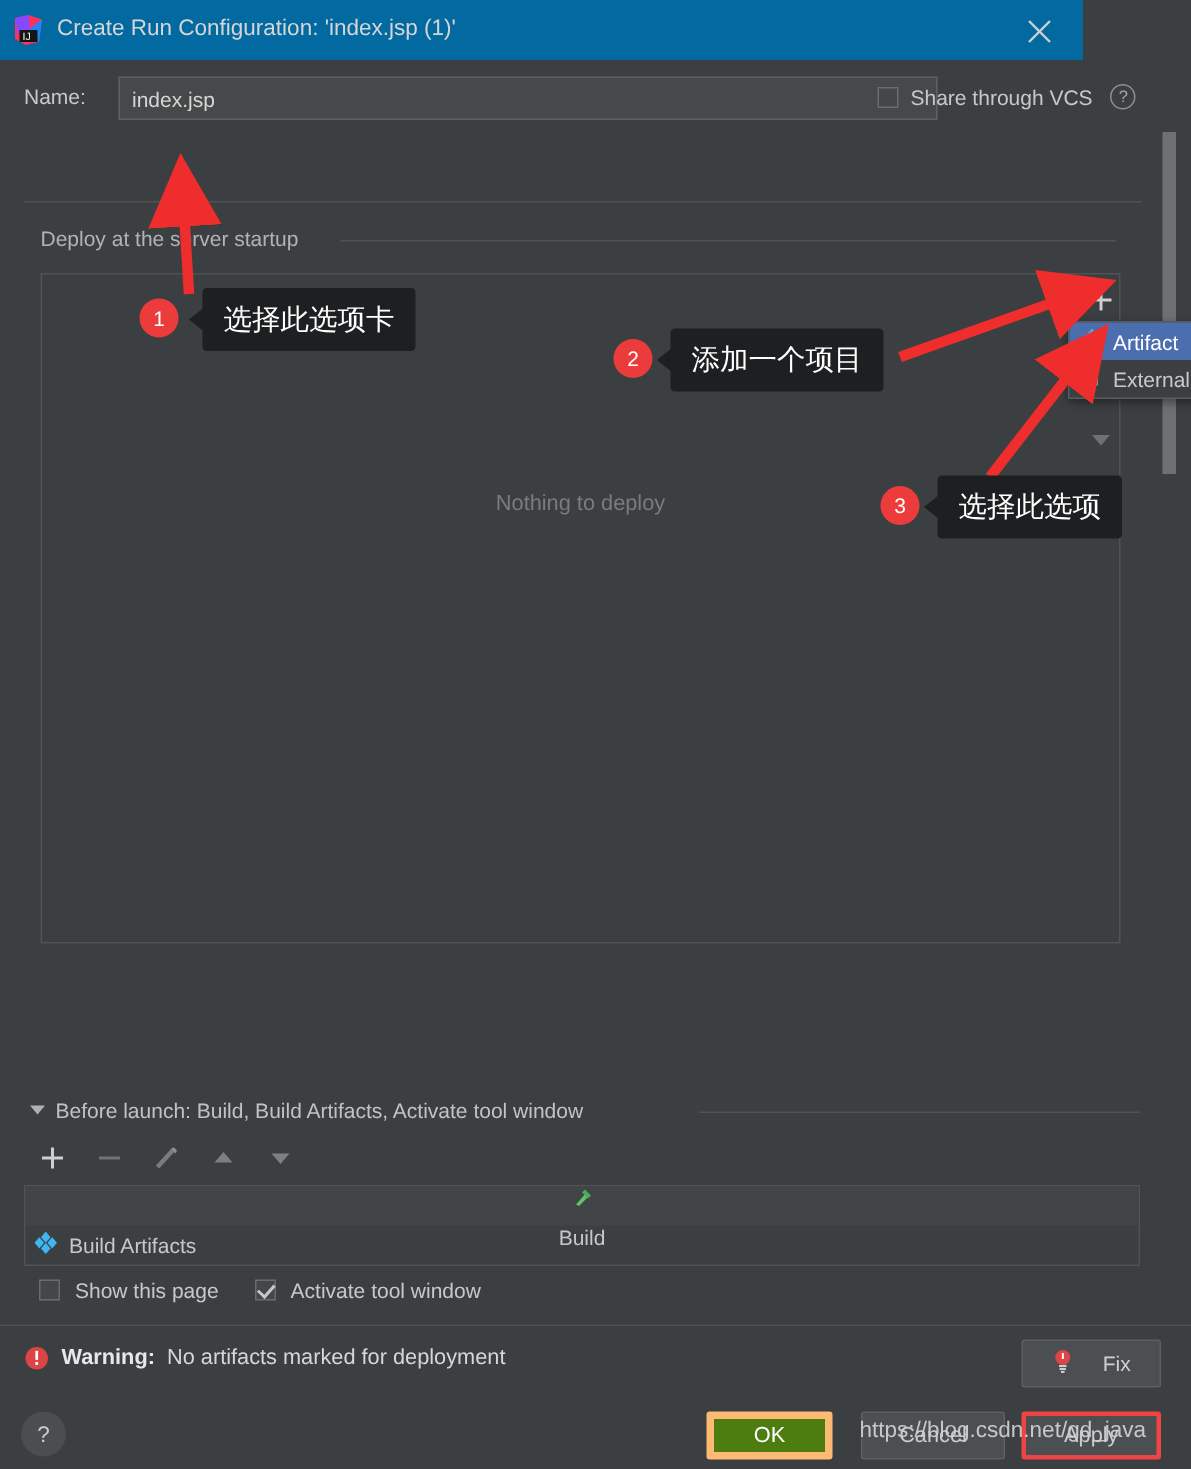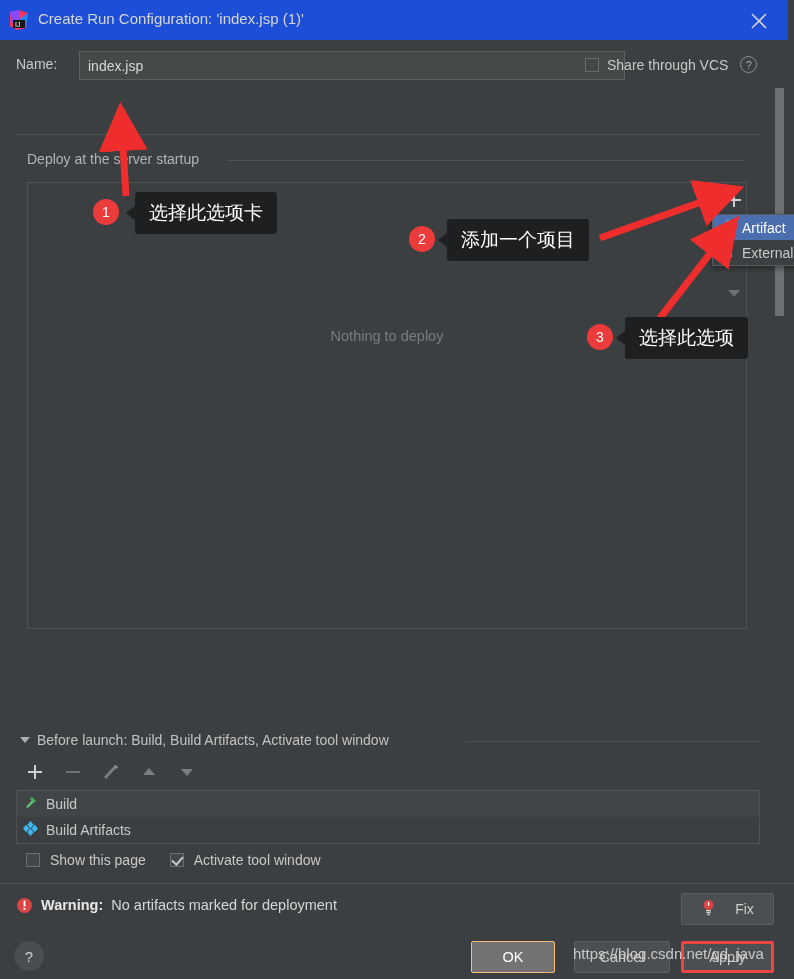--- a/index.html
+++ b/index.html
@@ -12,22 +12,22 @@
   }
   #root {
     position: relative;
     width: 794px; height: 979px;
     background: #3c3f41;
     color: #bbbbbb;
   }
 
   
   .titlebar {
-    position: absolute; left: 0; top: 0; width: 788px; height: 40px;
-    background: #1d4ed8;
+    position: absolute; left: 0; top: 0; width: 722px; height: 40px;
+    background: #0369a1;
     display: flex; align-items: center;
   }
   .ij-logo {
     position: absolute; left: 8px; top: 9px; width: 22px; height: 22px;
   }
   .title-text {
     position: absolute; left: 38px; top: 10px;
     font-size: 15px; color: #d6d6d6; white-space: nowrap;
   }
   .close-btn {
@@ -172,21 +172,21 @@
   .tb-ico { width: 26px; height: 24px; cursor: pointer; display:block; }
 
   .bl-list {
     position: absolute; left: 16px; top: 790px; width: 744px; height: 54px;
     border: 1px solid #4f5355; background: #3c3f41;
   }
   .bl-row {
     height: 26px; display: flex; align-items: center; gap: 8px; padding: 0 6px;
     font-size: 14px; color: #c8c8c8;
   }
-  .bl-row.alt { background: #414547; }
+  .bl-row.alt { background: #414547; flex-direction: column; }
 
   .bl-checks {
     position: absolute; left: 26px; top: 852px;
     display: flex; align-items: center; gap: 10px;
   }
   .chk-label { font-size: 14px; color: #c8c8c8; white-space: nowrap; }
 
   
   .sep-line {
     position: absolute; left: 0; top: 883px; width: 794px; height: 1px;
@@ -213,21 +213,21 @@
     background: #4a4e50; color: #cfcfcf; font-size: 15px;
     display: flex; align-items: center; justify-content: center; cursor: pointer;
   }
   .btn {
     position: absolute; height: 32px;
     display: flex; align-items: center; justify-content: center;
     font-size: 14.5px; border-radius: 2px; cursor: pointer;
   }
   .btn-ok {
     left: 471px; top: 941px; width: 84px;
-    background: #737373; color: #ffffff; border: 1px solid #fdba74;
+    background: #4d7c0f; color: #ffffff; border: 5px solid #fdba74;
   }
   .btn-cancel {
     left: 574px; top: 941px; width: 96px;
     background: #4b4f51; color: #cccccc; border: 1px solid #5c6062;
   }
   .btn-apply {
     left: 681px; top: 941px; width: 93px;
     background: #4b4f51; color: #cccccc; border: 3px solid #ef4444;
   }
   .watermark {

